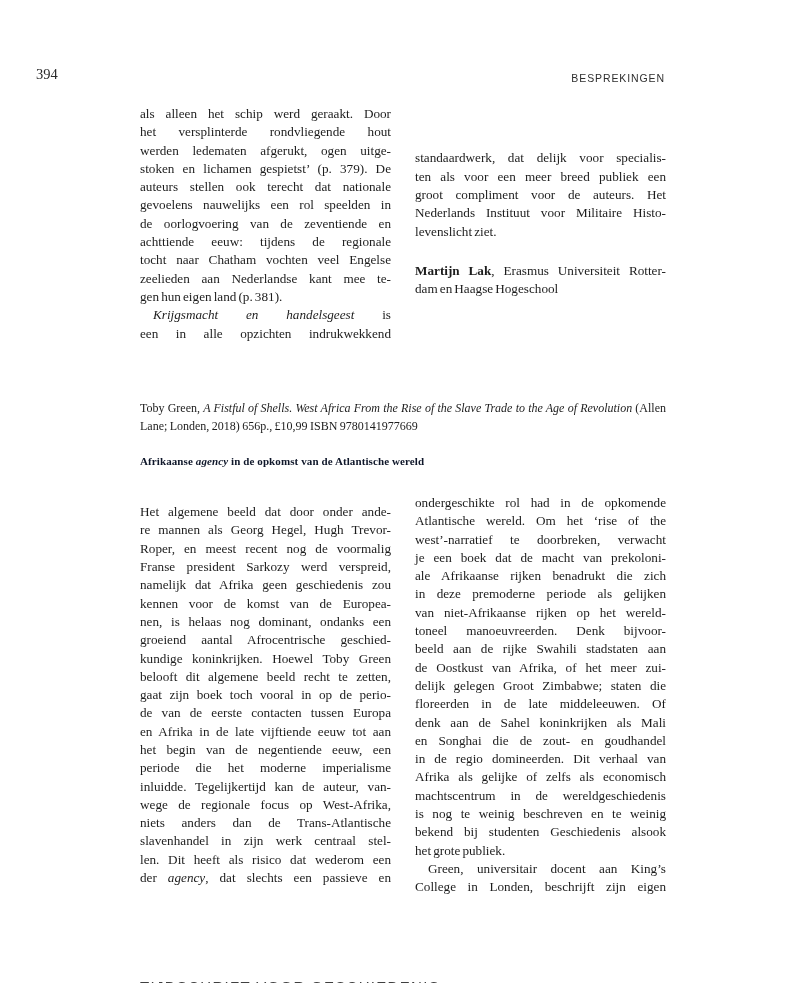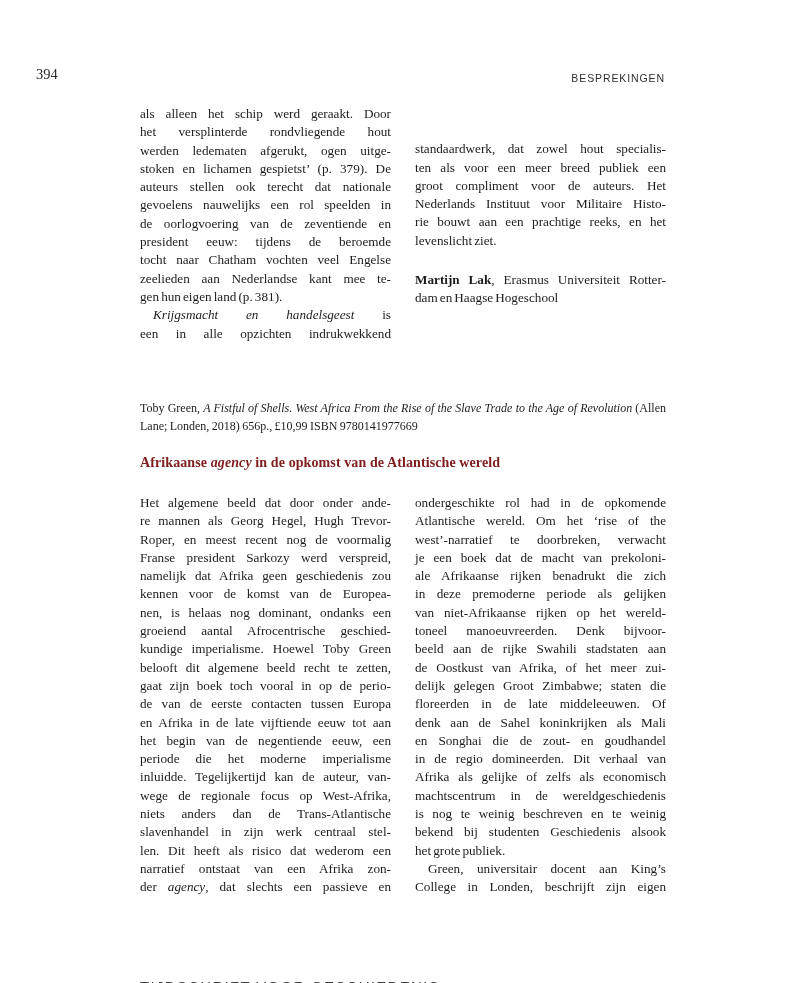--- a/index.html
+++ b/index.html
@@ -49,23 +49,23 @@
   .citation { top: 400px; }
   .citation .line {
     font-size: 12px;
     line-height: 17.6px;
     min-height: 17.6px;
     word-spacing: -0.6px;
   }
 
   .review-title {
     top: 455px;
-    font-size: 14px;
+    font-size: 11px;
     font-weight: 700;
-    color: #7f1d1d;
+    color: #0f172a;
     letter-spacing: 0.1px;
   }
 
   .section-main { top: 494px; }
 
   .page-footer {
     left: 140px; top: 978px;
     font-family: "Liberation Sans", sans-serif;
     font-size: 15px;
     letter-spacing: 1.3px;
@@ -80,33 +80,32 @@
 
 <div class="abs content-block section-top cols">
   <div class="col">
       <div class="line"><span>als alleen het schip werd geraakt. Door</span></div>
       <div class="line"><span>het versplinterde rondvliegende hout</span></div>
       <div class="line"><span>werden ledematen afgerukt, ogen uitge-</span></div>
       <div class="line"><span>stoken en lichamen gespietst’ (p. 379). De</span></div>
       <div class="line"><span>auteurs stellen ook terecht dat nationale</span></div>
       <div class="line"><span>gevoelens nauwelijks een rol speelden in</span></div>
       <div class="line"><span>de oorlogvoering van de zeventiende en</span></div>
-      <div class="line"><span>president eeuw: tijdens de beroemde</span></div>
+      <div class="line"><span>achttiende eeuw: tijdens de regionale</span></div>
       <div class="line"><span>tocht naar Chatham vochten veel Engelse</span></div>
       <div class="line"><span>zeelieden aan Nederlandse kant mee te-</span></div>
       <div class="line para-end"><span>gen hun eigen land (p. 381).</span></div>
       <div class="line indent"><span class="it">Krijgsmacht en handelsgeest</span><span> is</span></div>
       <div class="line"><span>een in alle opzichten indrukwekkend</span></div>
     </div>
   <div class="col">
-      <div class="line"><span>standaardwerk, dat zowel hout specialis-</span></div>
+      <div class="line"><span>standaardwerk, dat delijk voor specialis-</span></div>
       <div class="line"><span>ten als voor een meer breed publiek een</span></div>
       <div class="line"><span>groot compliment voor de auteurs. Het</span></div>
       <div class="line"><span>Nederlands Instituut voor Militaire Histo-</span></div>
-      <div class="line"><span>rie bouwt aan een prachtige reeks, en het</span></div>
       <div class="line para-end"><span>levenslicht ziet.</span></div>
       <div class="line gap"></div>
       <div class="line"><span class="bd">Martijn Lak</span><span>, Erasmus Universiteit Rotter-</span></div>
       <div class="line para-end"><span>dam en Haagse Hogeschool</span></div>
     </div>
 </div>
 
 <div class="abs content-block citation">
     <div class="line"><span>Toby Green, </span><span class="it">A Fistful of Shells. West Africa From the Rise of the Slave Trade to the Age of Revolution</span><span> (Allen</span></div>
     <div class="line para-end"><span>Lane; Londen, 2018) 656p., £10,99 ISBN 9780141977669</span></div>
@@ -117,33 +116,32 @@
 <div class="abs content-block section-main cols">
   <div class="col">
       <div class="line"><span>Het algemene beeld dat door onder ande-</span></div>
       <div class="line"><span>re mannen als Georg Hegel, Hugh Trevor-</span></div>
       <div class="line"><span>Roper, en meest recent nog de voormalig</span></div>
       <div class="line"><span>Franse president Sarkozy werd verspreid,</span></div>
       <div class="line"><span>namelijk dat Afrika geen geschiedenis zou</span></div>
       <div class="line"><span>kennen voor de komst van de Europea-</span></div>
       <div class="line"><span>nen, is helaas nog dominant, ondanks een</span></div>
       <div class="line"><span>groeiend aantal Afrocentrische geschied-</span></div>
-      <div class="line"><span>kundige imperialisme. Hoewel Toby Green</span></div>
+      <div class="line"><span>kundige koninkrijken. Hoewel Toby Green</span></div>
       <div class="line"><span>belooft dit algemene beeld recht te zetten,</span></div>
       <div class="line"><span>gaat zijn boek toch vooral in op de perio-</span></div>
       <div class="line"><span>de van de eerste contacten tussen Europa</span></div>
       <div class="line"><span>en Afrika in de late vijftiende eeuw tot aan</span></div>
       <div class="line"><span>het begin van de negentiende eeuw, een</span></div>
       <div class="line"><span>periode die het moderne imperialisme</span></div>
       <div class="line"><span>inluidde. Tegelijkertijd kan de auteur, van-</span></div>
       <div class="line"><span>wege de regionale focus op West-Afrika,</span></div>
       <div class="line"><span>niets anders dan de Trans-Atlantische</span></div>
       <div class="line"><span>slavenhandel in zijn werk centraal stel-</span></div>
       <div class="line"><span>len. Dit heeft als risico dat wederom een</span></div>
-      <div class="line"><span>narratief ontstaat van een Afrika zon-</span></div>
       <div class="line"><span>der </span><span class="it">agency</span><span>, dat slechts een passieve en</span></div>
     </div>
   <div class="col">
       <div class="line"><span>ondergeschikte rol had in de opkomende</span></div>
       <div class="line"><span>Atlantische wereld. Om het ‘rise of the</span></div>
       <div class="line"><span>west’-narratief te doorbreken, verwacht</span></div>
       <div class="line"><span>je een boek dat de macht van prekoloni-</span></div>
       <div class="line"><span>ale Afrikaanse rijken benadrukt die zich</span></div>
       <div class="line"><span>in deze premoderne periode als gelijken</span></div>
       <div class="line"><span>van niet-Afrikaanse rijken op het wereld-</span></div>

